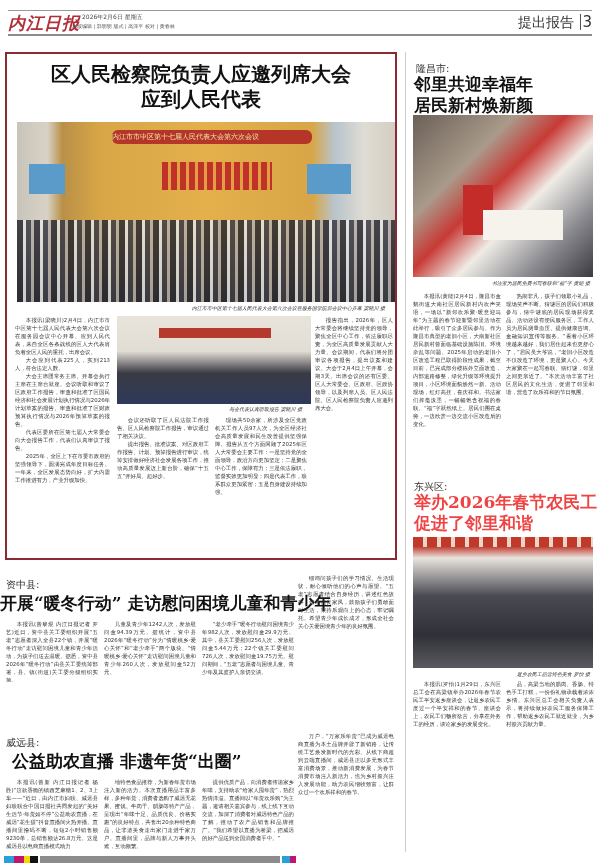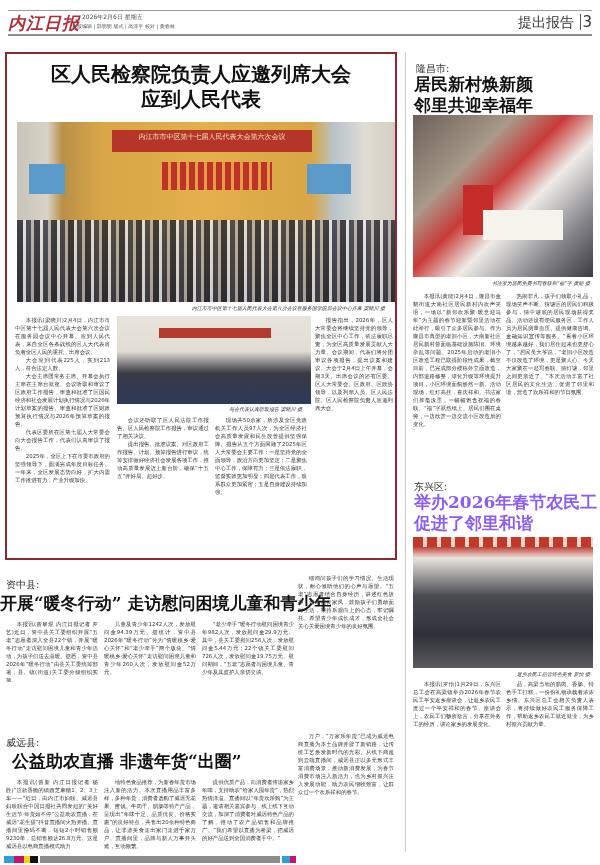--- a/index.html
+++ b/index.html
@@ -20,21 +20,21 @@
   
   .lead-box { position: absolute; left: 5px; top: 52px; width: 392px; height: 508px; border: 2px solid #8b2a33; }
   .lead-title { position: absolute; left: 0; right: 0; top: 8px; text-align: center; font-family: "DejaVu Sans", sans-serif; font-weight: bold; font-size: 20px; line-height: 25px; color: #111; }
 
   .photo { position: absolute; overflow: hidden; }
   .photo-main { left: 10px; top: 68px; width: 378px; height: 180px;
     background:
       linear-gradient(180deg, rgba(0,0,0,0) 55%, rgba(30,30,40,0.85) 100%),
       linear-gradient(90deg, #c9c4bb 0%, #d8d2c6 8%, #b99048 12%, #d8a646 22%, #e3b04c 50%, #d8a646 78%, #b8c4cc 84%, #e0dcd4 92%, #d4cec2 100%);
   }
-  .photo-main .banner { position: absolute; left: 95px; top: 8px; width: 200px; height: 22px; background: #b53628; color: #f4e4b0; font-size: 7px; text-align: center; line-height: 14px; font-family: "DejaVu Sans", sans-serif; }
+  .photo-main .banner { position: absolute; left: 95px; top: 8px; width: 200px; height: 14px; background: #b53628; color: #f4e4b0; font-size: 7px; line-height: 14px; font-family: "DejaVu Sans", sans-serif; border-radius: 6px; }
   .photo-main .screen-l { position: absolute; left: 12px; top: 42px; width: 36px; height: 30px; background: #5a9bc9; }
   .photo-main .screen-r { position: absolute; left: 290px; top: 42px; width: 44px; height: 30px; background: #5a9bc9; }
   .photo-main .flags { position: absolute; left: 145px; top: 40px; width: 110px; height: 28px; background: repeating-linear-gradient(90deg, #c0312a 0 6px, #e0a040 6px 9px); }
   .photo-main .audience { position: absolute; left: 0; right: 0; top: 98px; bottom: 0; background: repeating-linear-gradient(90deg, #2a2a30 0 6px, #e6e6e6 6px 9px, #3b3b44 9px 14px, #b8b0a8 14px 17px); opacity: 0.85; }
   .caption { position: absolute; font-size: 5px; color: #333; font-style: italic; font-family: "DejaVu Sans", sans-serif; white-space: nowrap; }
   .caption-main { right: 10px; top: 251px; }
 
   .photo-second { left: 110px; top: 262px; width: 194px; height: 88px;
     background: linear-gradient(180deg, #e8e4dc 0%, #e2ddd4 40%, #3a3a44 65%, #2e3a5a 100%); }
   .photo-second .banner { position: absolute; left: 42px; top: 12px; width: 112px; height: 10px; background: #b33a2c; }
@@ -49,21 +49,21 @@
   .photo-right1 { left: 413px; top: 115px; width: 180px; height: 162px;
     background: linear-gradient(135deg, #6b6058 0%, #a99a8a 30%, #c83a36 45%, #efece6 60%, #8a8a90 80%, #3a3a40 100%); }
   .photo-right1 .tbl { position: absolute; left: 70px; top: 95px; width: 80px; height: 30px; background: #f6f2ec; }
   .photo-right1 .red { position: absolute; left: 50px; top: 70px; width: 30px; height: 50px; background: #c42c2a; }
   .caption-right1 { right: 10px; top: 280px; }
 
   .divider-v { position: absolute; width: 1px; background: #ccc; }
 
   
   .right2-label { position: absolute; left: 414px; top: 480px; font-size: 10px; color: #333; font-family: "DejaVu Sans", sans-serif; }
-  .right2-title { position: absolute; left: 414px; top: 492px; font-size: 17px; line-height: 21px; font-weight: bold; color: #8b5cf6; font-family: "DejaVu Serif", serif; }
+  .right2-title { position: absolute; left: 414px; top: 492px; font-size: 17px; line-height: 21px; font-weight: bold; color: #ef4444; font-family: "DejaVu Serif", serif; }
   .photo-right2 { left: 413px; top: 537px; width: 180px; height: 131px;
     background: linear-gradient(180deg, #e8e0d8 0%, #c44a40 8%, #e8e4de 16%, #4a4a52 45%, #303038 75%, #5a5a60 100%); }
   .photo-right2 .tent { position: absolute; left: 0; right: 0; top: 0; height: 10px; background: repeating-linear-gradient(90deg, #c0392b 0 10px, #e9d6c7 10px 14px); }
   .caption-right2 { right: 10px; top: 671px; }
 
   
   .b-label { position: absolute; font-size: 10px; color: #333; font-family: "DejaVu Sans", sans-serif; text-align: right; }
   .b-title { position: absolute; font-size: 17px; font-weight: bold; color: #111; font-family: "DejaVu Serif", serif; white-space: nowrap; }
 
   
@@ -120,22 +120,22 @@
     <div class="p">现场共50余家，所涉及全区党政机关工作人员97人次，为全区经济社会高质量发展和民生改善提供坚强保障。报告从五个方面回顾了2025年区人大常委会主要工作：一是坚持党的全面领导，政治方向更加坚定；二是聚焦中心工作，保障有力；三是依法履职，监督实效更加明显；四是代表工作，联系群众更加紧密；五是自身建设持续加强。</div>
   </div>
   <div class="col-text" style="left:308px; top:262px; width:78px; height:240px;">
     <div class="p">报告指出，2026年，区人大常委会将继续坚持党的领导，聚焦全区中心工作，依法履职尽责，为全区高质量发展贡献人大力量。会议期间，代表们将分团审议各项报告，提出议案和建议。大会于2月4日上午开幕，会期3天。出席会议的还有区委、区人大常委会、区政府、区政协领导，以及列席人员。区人民法院、区人民检察院负责人应邀列席大会。</div>
   </div>
 </div>
 
 <div class="divider-v" style="left:405px; top:52px; height:800px;"></div>
 <div class="right-head-label">隆昌市:</div>
 <div class="right-head-title">
+  <div>邻里共迎幸福年</div>
   <div>居民新村焕新颜</div>
-  <div>邻里共迎幸福年</div>
 </div>
 <div class="photo photo-right1">
   <div class="red"></div>
   <div class="tbl"></div>
 </div>
 <div class="caption caption-right1">书法家为居民免费书写春联和“福”字  黄能 摄</div>
 <div class="col-text" style="left:413px; top:292px; width:88px; height:180px;">
   <div class="p">本报讯(黄能)2月4日，隆昌市金鹅街道大南社区居民新村内欢声笑语，一场以“新邻欢乐聚·暖意迎马年”为主题的春节迎新暨邻里活动在此举行，吸引了众多居民参与。作为隆昌市典型的老旧小区，大南新社区居民新村曾面临基础设施陈旧、环境杂乱等问题。2025年启动的老旧小区改造工程已取得阶段性成果，截至目前，已完成部分楼栋外立面改造，内部道路修整，绿化升级等环境提升项目，小区环境面貌焕然一新。活动现场，红灯高挂，喜庆祥和。书法家们挥毫泼墨，一幅幅饱含祝福的春联、“福”字跃然纸上。居民们围在桌旁，一边欣赏一边交流小区改造后的变化。</div>
 </div>
 <div class="col-text" style="left:506px; top:292px; width:88px; height:180px;">

